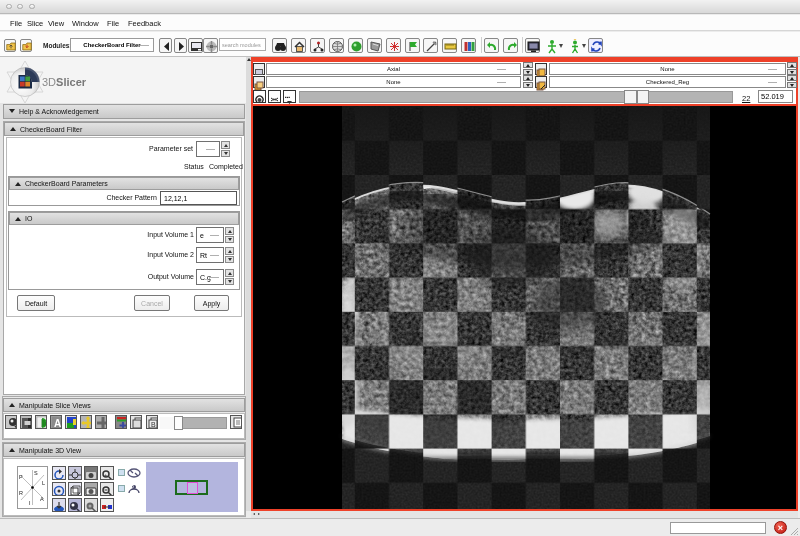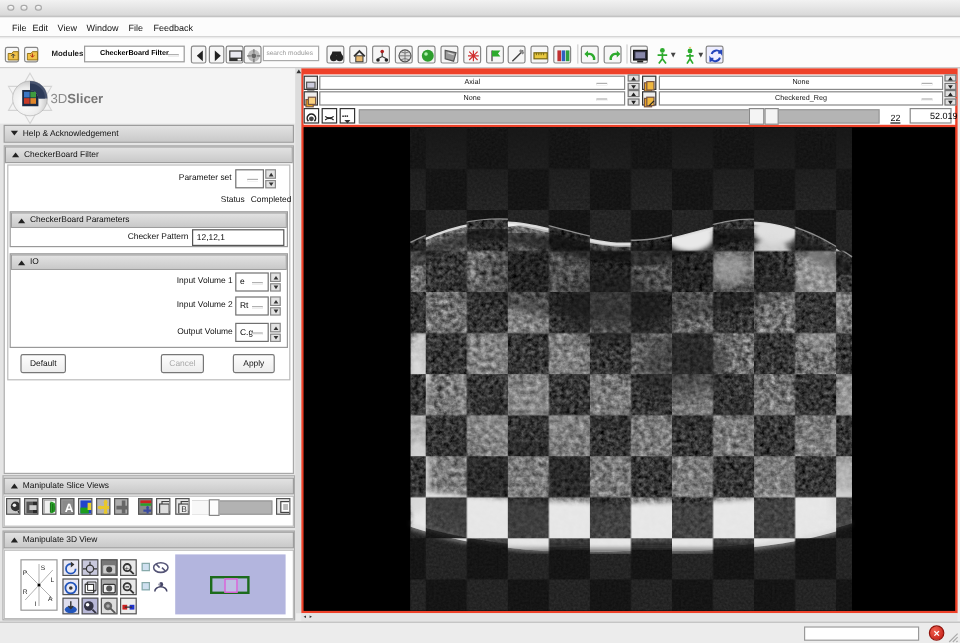--- a/index.html
+++ b/index.html
@@ -81,21 +81,21 @@
 <div id="page">
 
   <div id="titlebar" class="abs">
     <div class="tcirc" style="left:6px;"></div>
     <div class="tcirc" style="left:17px;"></div>
     <div class="tcirc" style="left:29px;"></div>
   </div>
 
   <div id="menubar" class="abs">
     <span style="left:10px;">File</span>
-    <span style="left:27px;">Edit</span>
+    <span style="left:27px;">Slice</span>
     <span style="left:48px;text-align:center;">View</span>
     <span style="left:72px;">Window</span>
     <span style="left:107px;">File</span>
     <span style="left:128px;">Feedback</span>
   </div>
 
   <div id="toolbar" class="abs">
 
     <div id="modlabel">Modules:</div>
     <div id="modcombo">CheckerBoard Filter<div class="combodash"></div></div>
@@ -554,21 +554,21 @@
             <path d="M2 7 A4 2.5 0 0 1 9 7" fill="none" stroke="#222"></path>
           </svg></div>
       <div class="vbtn" style="left:30px; top:28px; width:13px; height:13px; background:#fff;"><svg width="11" height="11">
             <text x="1" y="5" font-size="5" fill="#222">▪▪▪</text>
             <path d="M3 7 l2.5 3 2.5 -3z" fill="#333"></path>
           </svg></div>
       <div class="abs" style="left:46px; top:29px; width:434px; height:12px; background:#b4b4b4; border:1px solid #999;"></div>
       <div class="abs" style="left:371px; top:28px; width:13px; height:14px; background:#f4f4f4; border:1px solid #888;"></div>
       <div class="abs" style="left:384px; top:28px; width:12px; height:14px; background:#f4f4f4; border:1px solid #888;"></div>
       <div class="abs" style="left:489px; top:32px; font-size:7.5px; color:#111;text-decoration:underline;">22</div>
-      <div class="abs" style="left:505px; top:28px; width:35px; height:13px; background:#fff; border:1px solid #888; font-size:7.5px; line-height:12px; padding-left:16px;">52.019</div>
+      <div class="abs" style="left:505px; top:28px; width:35px; height:13px; background:#fff; border:1px solid #888; font-size:7.5px; line-height:12px; padding-left:2px;">52.019</div>
     </div>
     <div id="vimage">
       <svg width="543" height="403" viewBox="0 0 543 403">
         <defs>
           <filter id="texA" x="0" y="0" width="100%" height="100%" color-interpolation-filters="sRGB">
             <feTurbulence type="fractalNoise" baseFrequency="0.27 0.3" numOctaves="3" seed="7"></feTurbulence>
             <feColorMatrix type="saturate" values="0"></feColorMatrix>
             <feComponentTransfer>
               <feFuncR type="linear" slope="0.72" intercept="-0.15"></feFuncR>
               <feFuncG type="linear" slope="0.72" intercept="-0.15"></feFuncG>

